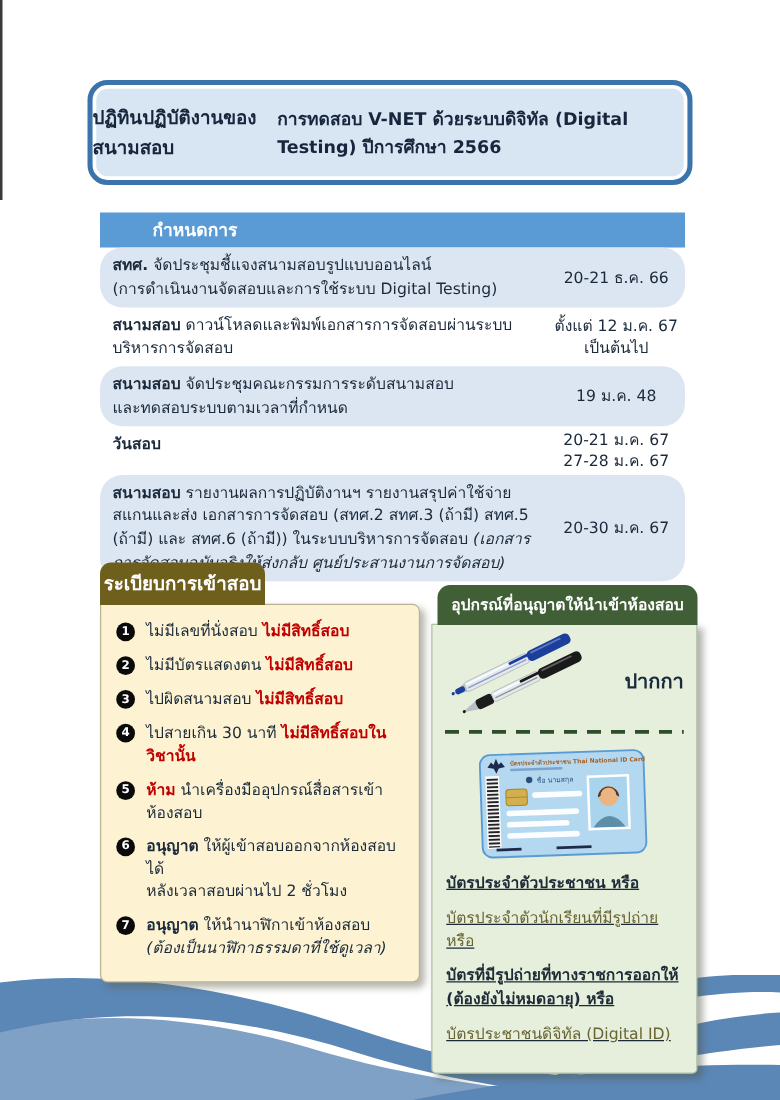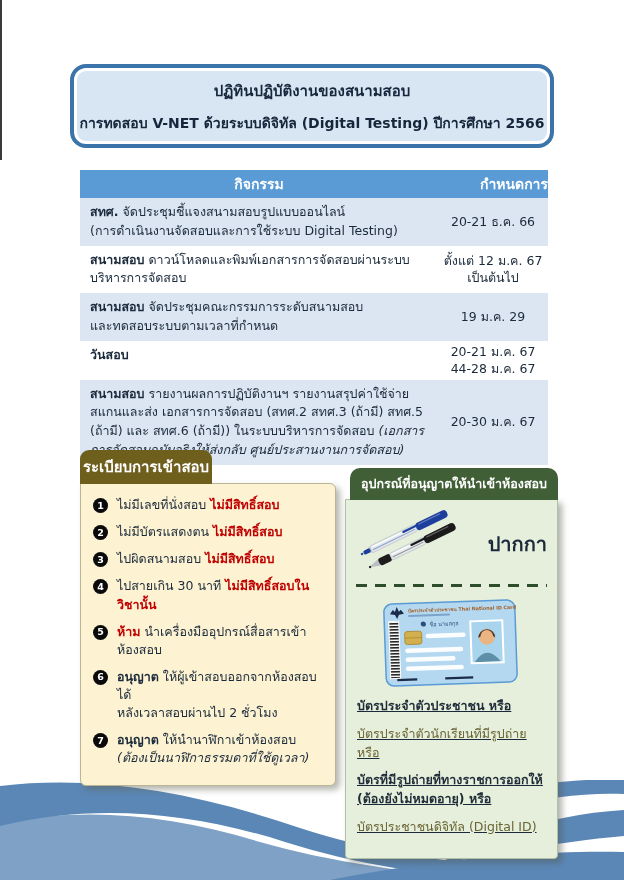--- a/index.html
+++ b/index.html
@@ -3,30 +3,30 @@
 <meta charset="utf-8">
 <style>
   html,body{margin:0;padding:0;}
   .page{position:relative;width:624px;height:880px;background:#ffffff;overflow:hidden;
         font-family:"DejaVu Sans",sans-serif;color:#1b2a3b;}
   .edge-line{position:absolute;left:0;top:0;width:2px;height:160px;background:#3a3a3a;}
 
   
   .title-box{position:absolute;left:70px;top:64px;width:476px;height:76px;background:#d8e6f3;
              border:4px solid #3b74ab;border-radius:16px;box-shadow:inset 0 0 0 3px #ffffff;
-             display:flex;flex-direction:column;justify-content:center;align-items:center;gap:9px;z-index:2;}
+             display:flex;flex-direction:row;justify-content:center;align-items:center;gap:9px;z-index:2;}
   .title-l1{font-weight:bold;font-size:15px;color:#17263c;}
   .title-l2{font-weight:bold;font-size:14px;color:#17263c;}
 
   
   .cal-table{position:absolute;left:80px;top:170px;width:468px;font-size:12.5px;z-index:2;}
   .t-header{display:flex;background:#5b9bd5;color:#ffffff;font-weight:bold;font-size:14px;}
   .t-header .c1{flex:1;text-align:center;padding:3px 0;}
   .t-header .c2{width:110px;text-align:right;padding:3px 0;}
-  .t-row{display:flex;}
+  .t-row{display:flex;border-radius:18px;}
   .t-row.shaded{background:#dce6f2;}
   .t-row .c1{flex:1;padding:5px 10px;line-height:1.5;}
   .t-row .c2{width:110px;display:flex;flex-direction:column;justify-content:center;align-items:center;
              text-align:center;line-height:1.4;padding:2px 0;}
   .prefix{font-weight:bold;}
   .blk{display:block;}
   .it{font-style:italic;}
   .bold-sched{font-weight:normal;}
 
   
@@ -41,21 +41,21 @@
   .red{color:#c00000;font-weight:bold;}
   .lead-bold{font-weight:bold;}
 
   
   .equip-box{position:absolute;left:345px;top:468px;width:213px;z-index:2;}
   .equip-tab{margin-left:5px;background:#415f37;color:#fff;font-weight:bold;font-size:12.5px;text-align:center;
              padding:6px 2px;border-radius:10px 10px 0 0;position:relative;z-index:2;}
   .equip-body{background:#e5efdb;border:1px solid #b3bfa6;border-radius:0 0 4px 4px;
               box-shadow:4px 4px 6px rgba(80,85,70,.45);padding:6px 10px 12px;margin-top:-1px;}
   .pens-row{display:flex;align-items:center;}
-  .pen-label{font-weight:bold;font-size:20px;color:#1b2a3b;margin-left:10px;}
+  .pen-label{font-weight:bold;font-size:16px;color:#1b2a3b;margin-left:10px;}
   .dash-sep{height:3px;margin:2px 0 10px;background:repeating-linear-gradient(90deg,#2e4d2b 0 11px,transparent 11px 19px);}
   .idcard-wrap{display:flex;justify-content:center;}
   .card-lines{margin-top:8px;padding:0 1px;text-decoration:underline;}
   .card-line{font-size:12.5px;margin-bottom:9px;line-height:1.5;}
   .cl-dark{color:#1f2b38;font-weight:bold;}
   .cl-olive{color:#6a6434;}
 
   
   .waves{position:absolute;left:0;top:780px;width:624px;height:100px;z-index:1;}
 </style>
@@ -65,21 +65,20 @@
 <div class="page">
   <div class="edge-line"></div>
 
   <div class="title-box">
     <div class="title-l1">ปฏิทินปฏิบัติงานของสนามสอบ</div>
     <div class="title-l2">การทดสอบ V-NET ด้วยระบบดิจิทัล (Digital Testing)  ปีการศึกษา 2566</div>
   </div>
 
   <div class="cal-table">
     <div class="t-header">
-      <div class="c1">กิจกรรม</div>
       <div class="c2">กำหนดการ</div>
     </div>
 
     <div class="t-row shaded">
       <div class="c1">
         <span class="prefix">สทศ.</span><span> จัดประชุมชี้แจงสนามสอบรูปแบบออนไลน์</span>
         <span class="blk">(การดำเนินงานจัดสอบและการใช้ระบบ Digital Testing)</span>
       </div>
       <div class="c2">
         <span>20-21 ธ.ค. 66</span>
@@ -95,31 +94,31 @@
         <span>เป็นต้นไป</span>
       </div>
     </div>
 
     <div class="t-row shaded">
       <div class="c1">
         <span class="prefix">สนามสอบ</span><span> จัดประชุมคณะกรรมการระดับสนามสอบ</span>
         <span class="blk">และทดสอบระบบตามเวลาที่กำหนด</span>
       </div>
       <div class="c2">
-        <span>19 ม.ค. 29</span>
+        <span>19 ม.ค. 48</span>
       </div>
     </div>
 
     <div class="t-row">
       <div class="c1">
         <span class="prefix">วันสอบ</span>
       </div>
       <div class="c2">
         <span>20-21 ม.ค. 67</span>
-        <span>44-28 ม.ค. 67</span>
+        <span>27-28 ม.ค. 67</span>
       </div>
     </div>
 
     <div class="t-row shaded">
       <div class="c1">
         <span class="prefix">สนามสอบ</span><span> รายงานผลการปฏิบัติงานฯ รายงานสรุปค่าใช้จ่าย สแกนและส่ง เอกสารการจัดสอบ (สทศ.2 สทศ.3 (ถ้ามี) สทศ.5 (ถ้ามี) และ สทศ.6 (ถ้ามี)) ในระบบบริหารการจัดสอบ </span><span class="it">(เอกสารการจัดสอบฉบับจริงให้ส่งกลับ ศูนย์ประสานงานการจัดสอบ)</span>
       </div>
       <div class="c2">
         <span>20-30 ม.ค. 67</span>
       </div>

